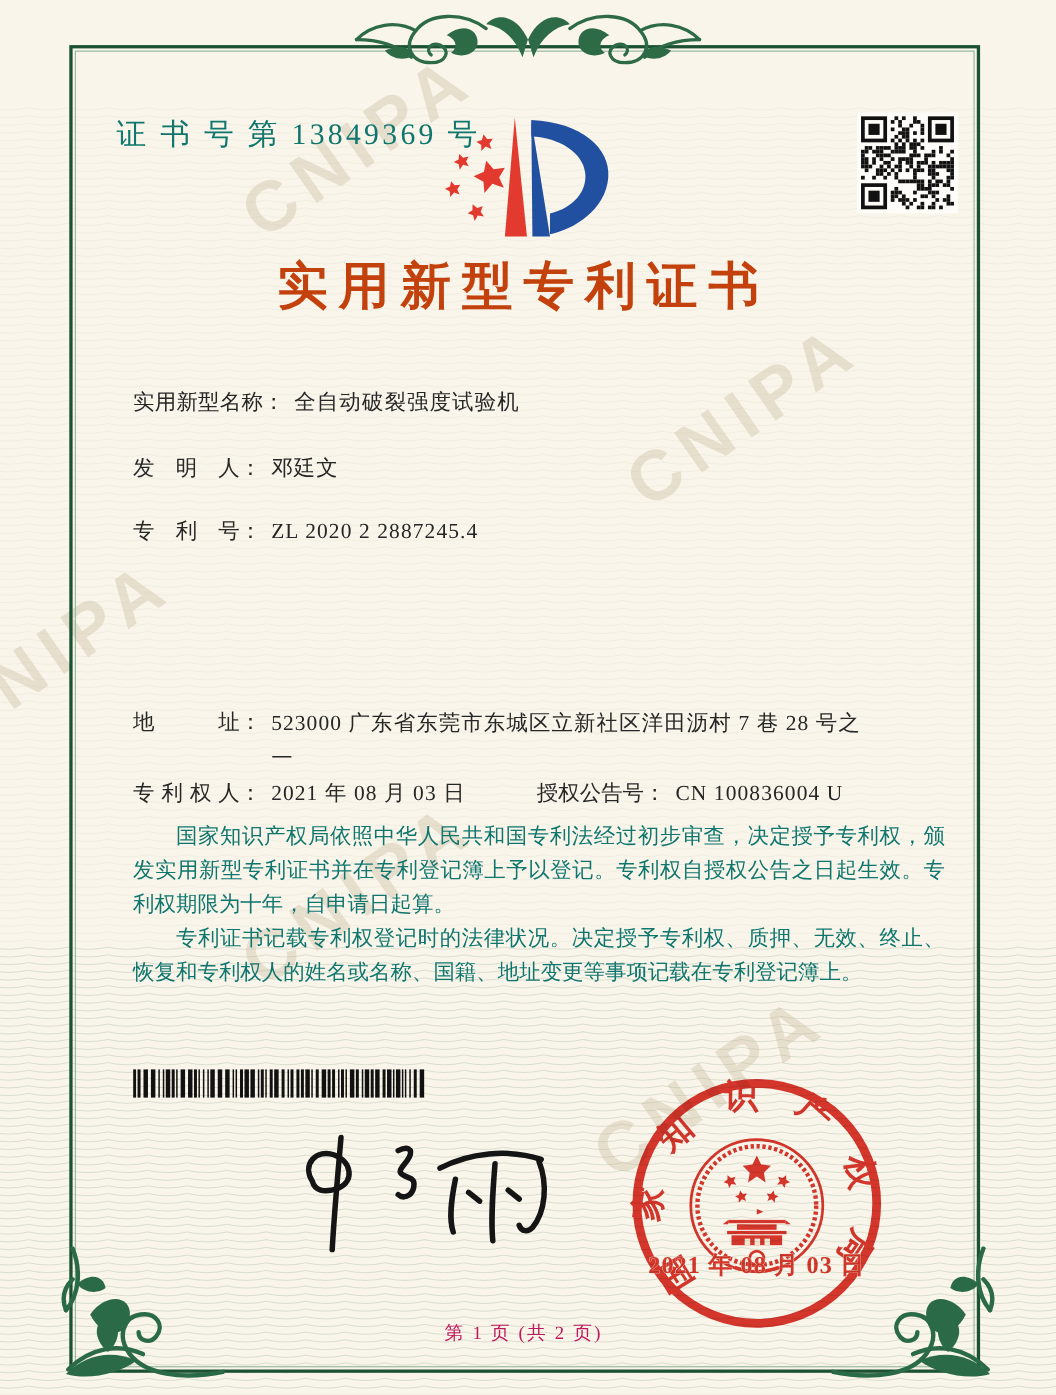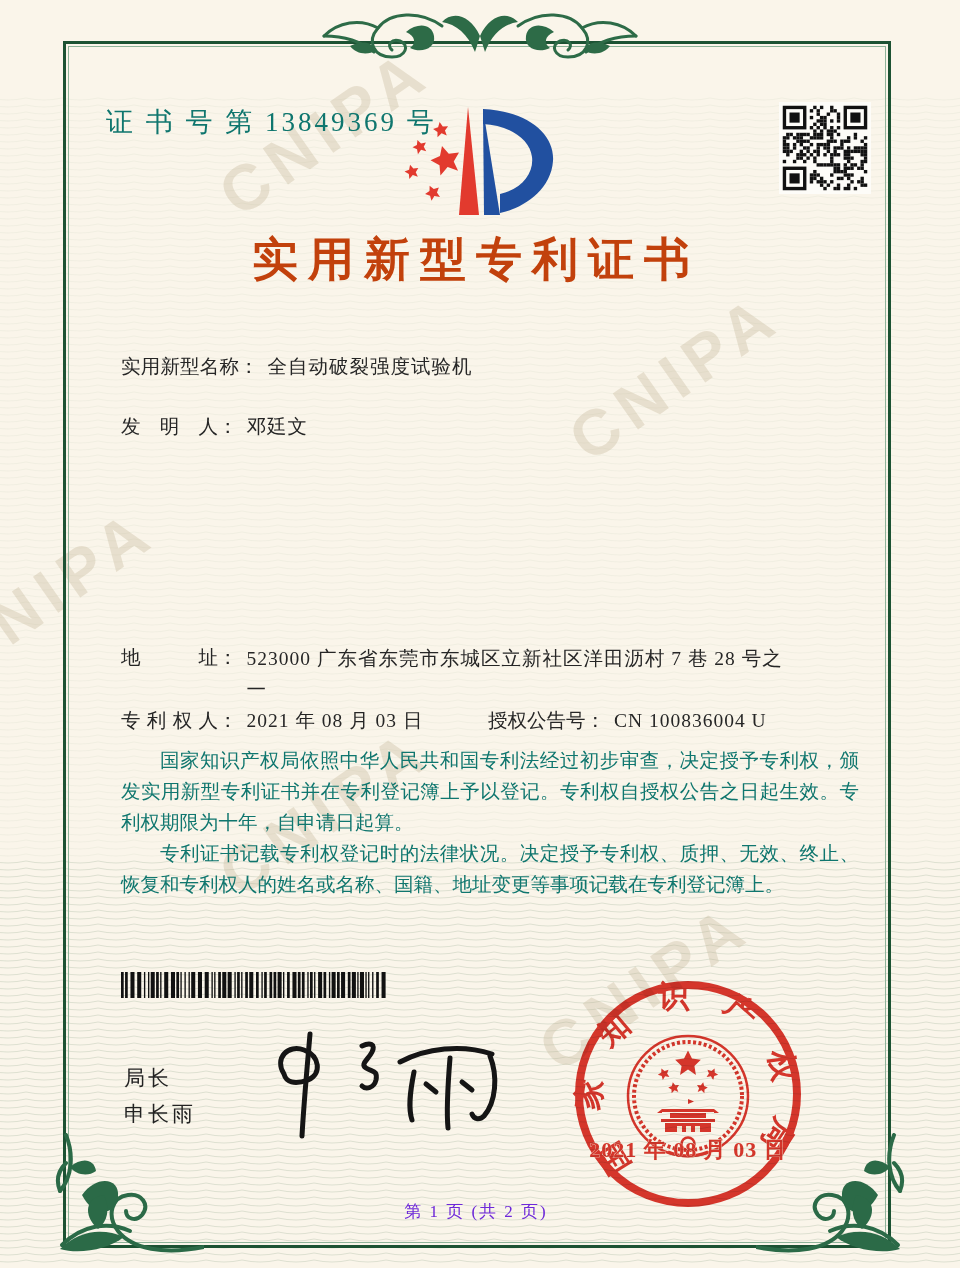--- a/index.html
+++ b/index.html
@@ -47,21 +47,21 @@
   .paras p{margin:0;text-indent:2em;}
   
   .barcode{position:absolute;left:121px;top:972px;z-index:4;}
   .barcode rect{fill:#111;}
   .signer{position:absolute;left:124px;top:1060px;z-index:4;
           font-family:"Liberation Sans","DejaVu Sans",sans-serif;font-size:21px;
           letter-spacing:3px;color:#222;line-height:36px;}
   .signature{position:absolute;left:258px;top:1028px;z-index:4;}
   .seal{position:absolute;left:570px;top:976px;z-index:5;mix-blend-mode:multiply;opacity:.93;}
   .page-footer{position:absolute;left:65px;top:1200px;width:822px;z-index:4;text-align:center;
-               font-size:17px;letter-spacing:2px;color:#6d28d9;}
+               font-size:17px;letter-spacing:2px;color:#be185d;}
 </style>
 </head>
 <body>
 
 <div class="page">
 
   <svg id="waves" width="960" height="1268">
       <path d="M-10 98 q18 4 36 0 q18 4 36 0 q18 4 36 0 q18 4 36 0 q18 4 36 0 q18 4 36 0 q18 4 36 0 q18 4 36 0 q18 4 36 0 q18 4 36 0 q18 4 36 0 q18 4 36 0 q18 4 36 0 q18 4 36 0 q18 4 36 0 q18 4 36 0 q18 4 36 0 q18 4 36 0 q18 4 36 0 q18 4 36 0 q18 4 36 0 q18 4 36 0 q18 4 36 0 q18 4 36 0 q18 4 36 0 q18 4 36 0 q18 4 36 0 q18 4 36 0" opacity="0.16"></path>
       <path d="M-10 105 q18 4 36 0 q18 4 36 0 q18 4 36 0 q18 4 36 0 q18 4 36 0 q18 4 36 0 q18 4 36 0 q18 4 36 0 q18 4 36 0 q18 4 36 0 q18 4 36 0 q18 4 36 0 q18 4 36 0 q18 4 36 0 q18 4 36 0 q18 4 36 0 q18 4 36 0 q18 4 36 0 q18 4 36 0 q18 4 36 0 q18 4 36 0 q18 4 36 0 q18 4 36 0 q18 4 36 0 q18 4 36 0 q18 4 36 0 q18 4 36 0 q18 4 36 0" opacity="0.16"></path>
       <path d="M-10 112 q18 4 36 0 q18 4 36 0 q18 4 36 0 q18 4 36 0 q18 4 36 0 q18 4 36 0 q18 4 36 0 q18 4 36 0 q18 4 36 0 q18 4 36 0 q18 4 36 0 q18 4 36 0 q18 4 36 0 q18 4 36 0 q18 4 36 0 q18 4 36 0 q18 4 36 0 q18 4 36 0 q18 4 36 0 q18 4 36 0 q18 4 36 0 q18 4 36 0 q18 4 36 0 q18 4 36 0 q18 4 36 0 q18 4 36 0 q18 4 36 0 q18 4 36 0" opacity="0.16"></path>
@@ -525,20 +525,23 @@
   </svg>
 
   <div class="title">实用新型专利证书</div>
 
   <div class="field f0">
     <span class="flabel wide">实用新型名称</span><span class="colon">：</span><span class="fvalue">全自动破裂强度试验机</span>
   </div>
   <div class="field f1">
     <span class="flabel">发明人</span><span class="colon">：</span><span class="fvalue">邓廷文</span>
   </div>
+  <div class="field f2">
+    <span class="flabel">专利号</span><span class="colon">：</span><span class="fvalue">ZL 2020 2 2887245.4</span>
+  </div>
   <div class="field f5">
     <span class="flabel">地址</span><span class="colon">：</span><span class="val-wrap"><span class="fvalue">523000 广东省东莞市东城区立新社区洋田沥村 7 巷 28 号之</span><br><span class="fvalue">一</span></span>
   </div>
 
   <div class="grant-row">
     <span>
       <span class="flabel">专利权人</span><span class="colon">：</span><span class="fvalue">2021 年 08 月 03 日</span>
     </span>
     <span class="grant-col2">
       <span class="flabel">授权公告号</span><span class="colon">：</span><span class="fvalue">CN 100836004 U</span>
@@ -605,24 +608,20 @@
         <rect x="236.2500000000001" y="0" width="1.35" height="26"></rect>
         <rect x="238.9500000000001" y="0" width="4.050000000000001" height="26"></rect>
         <rect x="244.3500000000001" y="0" width="1.35" height="26"></rect>
         <rect x="247.0500000000001" y="0" width="1.35" height="26"></rect>
         <rect x="251.1000000000001" y="0" width="1.35" height="26"></rect>
         <rect x="255.15000000000012" y="0" width="2.7" height="26"></rect>
         <rect x="260.5500000000001" y="0" width="4.050000000000001" height="26"></rect>
       </g>
     </svg>
 
-  <div class="signer">
-    <div>局长</div>
-    <div>申长雨</div>
-  </div>
 
   <svg class="signature" width="250" height="115" viewBox="0 0 250 115">
     <g stroke="#151515" stroke-width="5" fill="none" stroke-linecap="round" stroke-linejoin="round">
       <path d="M52,6 C50,30 46,72 44,108"></path>
       <path d="M26,46 C16,30 30,16 46,22 C62,28 64,46 50,52 C36,57 28,54 26,46"></path>
       <path d="M104,18 C112,14 118,16 114,24 C110,32 102,36 108,40 C114,44 120,42 118,52 C116,60 108,62 104,58"></path>
       <path d="M142,34 C168,20 204,16 234,26"></path>
       <path d="M156,44 C152,64 150,80 154,92"></path>
       <path d="M192,30 C190,55 188,80 190,100"></path>
       <path d="M232,28 C240,48 238,74 226,88 C222,92 216,92 214,86"></path>

